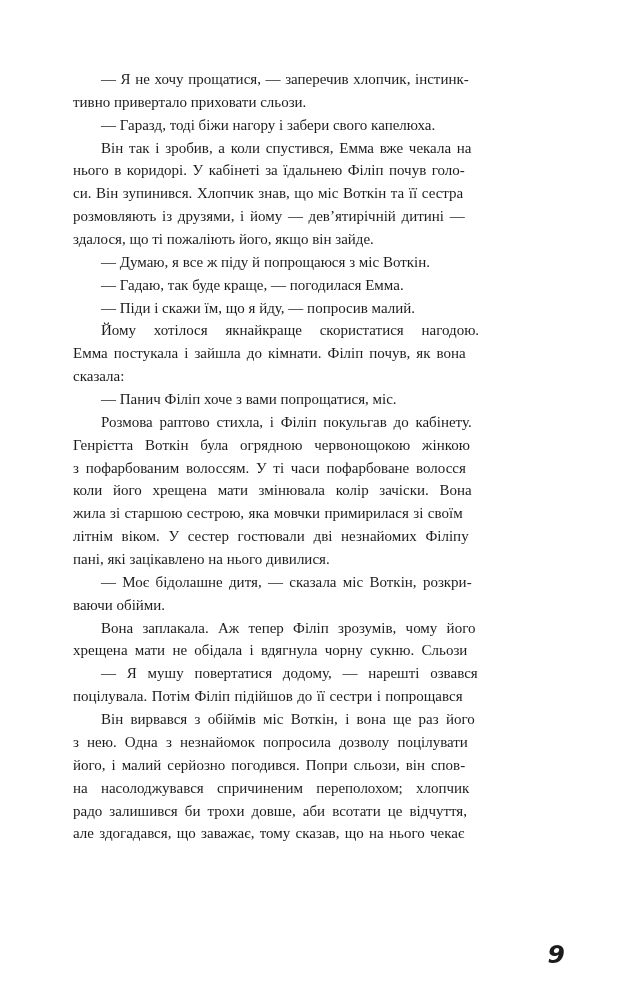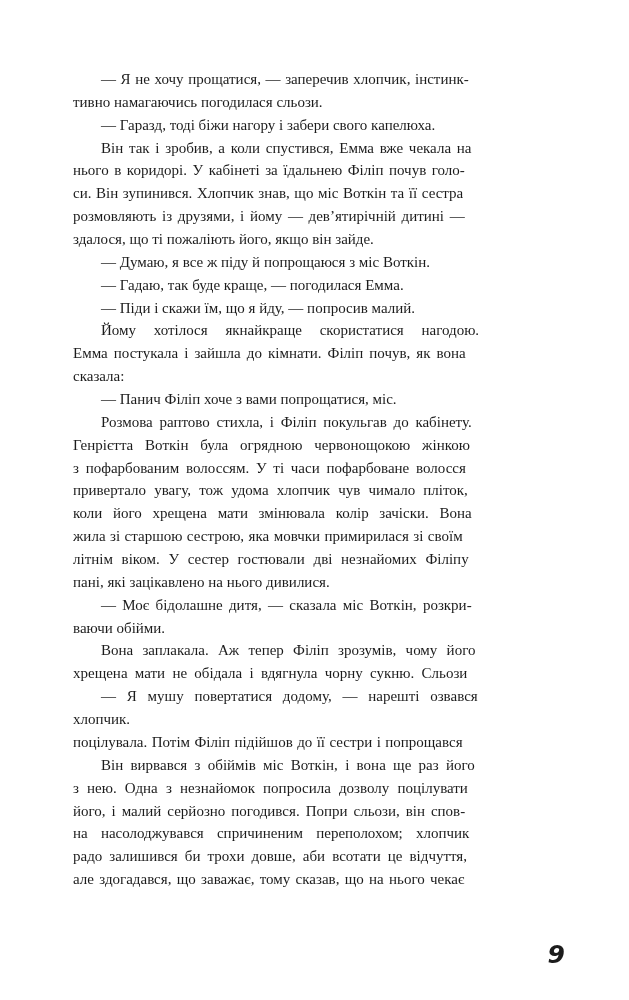--- a/index.html
+++ b/index.html
@@ -33,48 +33,46 @@
     font-size: 25px;
     line-height: 27px;
   }
 </style>
 </head>
 <body>
 
 <div class="page" style="background: rgb(255, 255, 255); color: rgb(28, 28, 28);">
   <div class="text-block">
       <div class="line indent"><span style="word-spacing: 0.859375px;">— Я не хочу прощатися, — заперечив хлопчик, інстинк-</span></div>
-      <div class="line"><span>тивно намагаючись погодилася сльози.</span></div>
+      <div class="line"><span>тивно привертало приховати сльози.</span></div>
       <div class="line indent"><span>— Гаразд, тоді біжи нагору і забери свого капелюха.</span></div>
       <div class="line indent"><span style="word-spacing: 1.97031px;">Він так і зробив, а коли спустився, Емма вже чекала на</span></div>
       <div class="line"><span style="word-spacing: 1.8125px;">нього в коридорі. У кабінеті за їдальнею Філіп почув голо-</span></div>
       <div class="line"><span style="word-spacing: 0.854688px; text-align: center;">си. Він зупинився. Хлопчик знав, що міс Воткін та її сестра</span></div>
       <div class="line"><span style="word-spacing: 1.94727px;">розмовляють із друзями, і йому — дев’ятирічній дитині —</span></div>
       <div class="line"><span>здалося, що ті пожаліють його, якщо він зайде.</span></div>
       <div class="line indent"><span>— Думаю, я все ж піду й попрощаюся з міс Воткін.</span></div>
       <div class="line indent"><span>— Гадаю, так буде краще, — погодилася Емма.</span></div>
       <div class="line indent"><span>— Піди і скажи їм, що я йду, — попросив малий.</span></div>
       <div class="line indent"><span style="word-spacing: 14px;">Йому хотілося якнайкраще скористатися нагодою.</span></div>
       <div class="line"><span style="word-spacing: 2.29514px;">Емма постукала і зайшла до кімнати. Філіп почув, як вона</span></div>
       <div class="line"><span>сказала:</span></div>
       <div class="line indent"><span>— Панич Філіп хоче з вами попрощатися, міс.</span></div>
       <div class="line indent"><span style="word-spacing: 2.97098px; margin-top: 45px;">Розмова раптово стихла, і Філіп покульгав до кабінету.</span></div>
       <div class="line"><span style="word-spacing: 8.05625px;">Генрієтта Воткін була огрядною червонощокою жінкою</span></div>
       <div class="line"><span style="word-spacing: 3.01562px;">з пофарбованим волоссям. У ті часи пофарбоване волосся</span></div>
-      <div class="line"><span style="word-spacing: 4.35938px;">привертало увагу, тож удома хлопчик чув чимало пліток,</span></div>
       <div class="line"><span style="word-spacing: 6.91518px;">коли його хрещена мати змінювала колір зачіски. Вона</span></div>
       <div class="line"><span style="word-spacing: 0.724609px;">жила зі старшою сестрою, яка мовчки примирилася зі своїм</span></div>
       <div class="line"><span style="word-spacing: 4.90402px;">літнім віком. У сестер гостювали дві незнайомих Філіпу</span></div>
       <div class="line"><span>пані, які зацікавлено на нього дивилися.</span></div>
       <div class="line indent"><span style="word-spacing: 2.57227px;">— Моє бідолашне дитя, — сказала міс Воткін, розкри-</span></div>
       <div class="line"><span>ваючи обійми.</span></div>
       <div class="line indent"><span style="word-spacing: 5.5px;">Вона заплакала. Аж тепер Філіп зрозумів, чому його</span></div>
       <div class="line"><span style="word-spacing: 3.54883px;">хрещена мати не обідала і вдягнула чорну сукню. Сльози</span></div>
       <div class="line indent"><span style="word-spacing: 7.04911px;">— Я мушу повертатися додому, — нарешті озвався</span></div>
-      <div class="line"><span>хлопчик.</span></div>
       <div class="line"><span style="word-spacing: 0.664062px;">поцілувала. Потім Філіп підійшов до її сестри і попрощався</span></div>
       <div class="line indent"><span style="word-spacing: 3.55625px;">Він вирвався з обіймів міс Воткін, і вона ще раз його</span></div>
       <div class="line"><span style="word-spacing: 4.37946px;">з нею. Одна з незнайомок попросила дозволу поцілувати</span></div>
       <div class="line"><span style="word-spacing: 2.22461px;">його, і малий серйозно погодився. Попри сльози, він спов-</span></div>
       <div class="line"><span style="word-spacing: 9.48828px;">на насолоджувався спричиненим переполохом; хлопчик</span></div>
       <div class="line"><span style="word-spacing: 3.32617px;">радо залишився би трохи довше, аби всотати це відчуття,</span></div>
       <div class="line"><span style="word-spacing: 1.55729px;">але здогадався, що заважає, тому сказав, що на нього чекає</span></div>
     </div>
   <div class="folio">9</div>
 </div>

